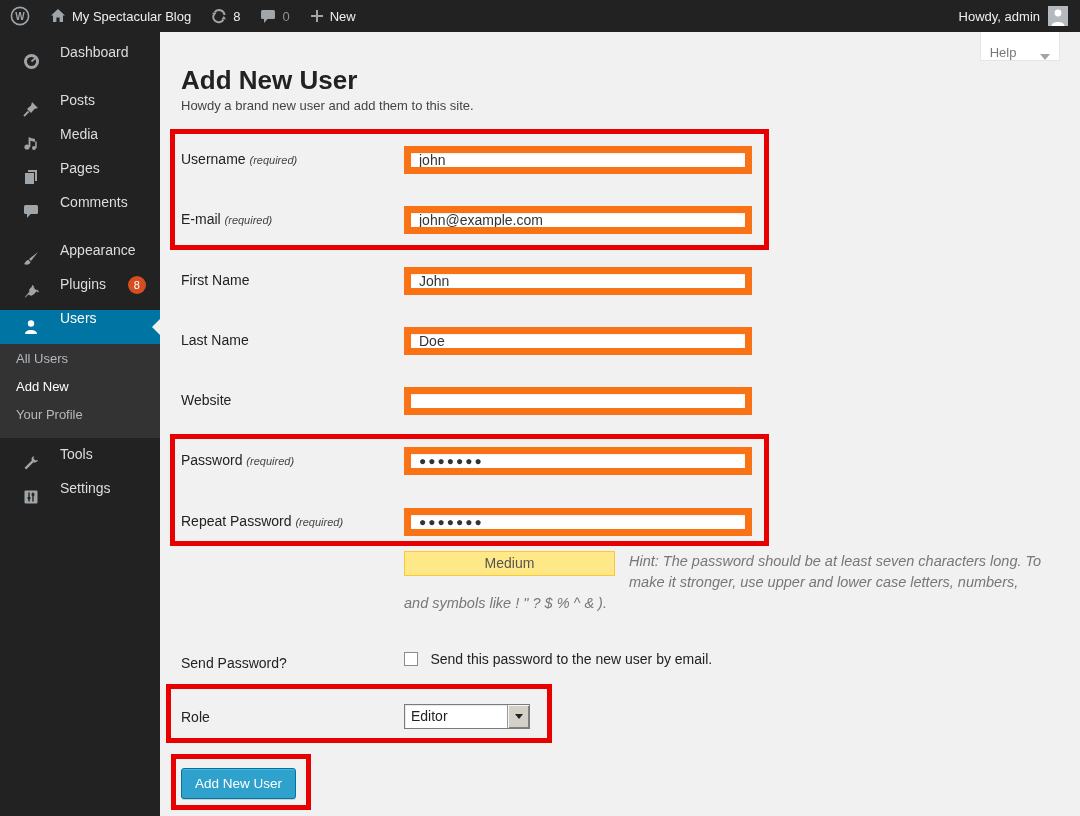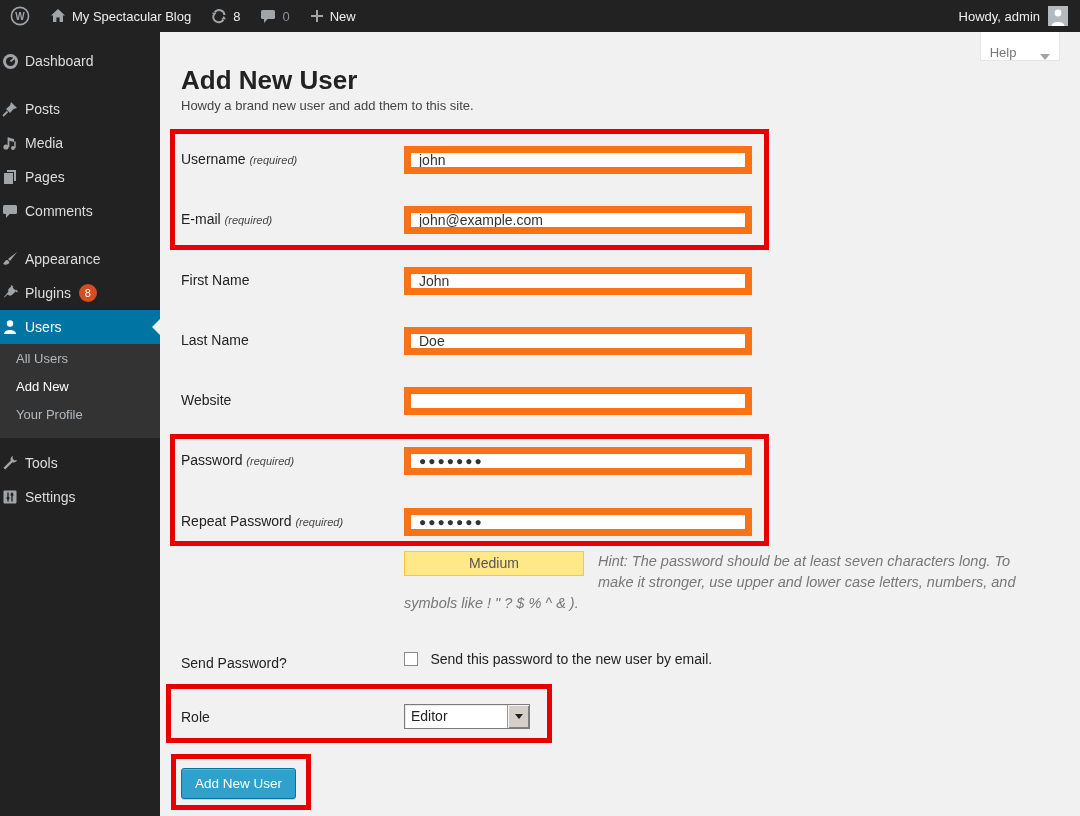--- a/index.html
+++ b/index.html
@@ -21,22 +21,22 @@
   .ab-right { display:flex; align-items:center; gap:8px; padding-right:12px; }
   .avatar { width:20px; height:20px; background:#b4b9be; display:flex; align-items:flex-end; justify-content:center; overflow:hidden; }
   .icon { display:inline-flex; align-items:center; justify-content:center; }
   svg { display:block; }
   
   .sidebar {
     position:absolute; left:0; top:32px; width:160px; height:784px;
     background:#222222; padding-top:12px; z-index:40;
   }
   .menu-item {
-    position:relative; height:34px; display:flex; align-items:center;
-    gap:6px; padding-left:1px; color:#dddddd; font-size:14px; cursor:pointer;
+    position:relative; height:34px; display:flex; 
+    gap:20px; padding-left:22px; color:#dddddd; font-size:14px; cursor:pointer;
   }
   .menu-item .icon { width:18px; }
   .menu-sep { height:14px; }
   .menu-item.active { background:#0074a2; color:#fff; }
   .menu-item.active .arrow-notch {
     position:absolute; right:0; top:50%; margin-top:-8px;
     width:0; height:0; border-top:8px solid transparent; border-bottom:8px solid transparent;
     border-right:8px solid #f1f1f1;
   }
   .badge {
@@ -65,21 +65,21 @@
   .req { font-style:italic; font-size:11px; color:#444;margin-top:38px; }
   .finput {
     width:348px; height:28px; border:7px solid #f97316; background:#fff;
     font-family:"Liberation Sans", sans-serif; font-size:14px; color:#333;
     padding:0 8px; box-shadow:inset 0 1px 2px rgba(0,0,0,.07); outline:none;
   }
   .pw { letter-spacing:2px; font-size:12px; }
   
   .strength-wrap { position:absolute; left:244px; top:519px; width:640px; font-size:14.5px; font-style:italic; color:#777; line-height:21px; }
   .strength-meter {
-    float:left; width:180px; height:25px; margin-right:14px; margin-bottom:2px;
+    float:left; width:211px; height:25px; margin-right:14px; margin-bottom:2px;
     background:#ffe888; border:1px solid #ffc733; color:#555;
     display:flex; align-items:center; justify-content:center;
     font-style:normal; font-size:14px;
   }
   
   .checkbox {
     width:14px; height:14px; background:#fff; border:1px solid #8b8b8b;
     display:inline-block; margin-right:8px; vertical-align:-2px; cursor:pointer;
   }
   .cb-label { font-size:14px; color:#222; }

